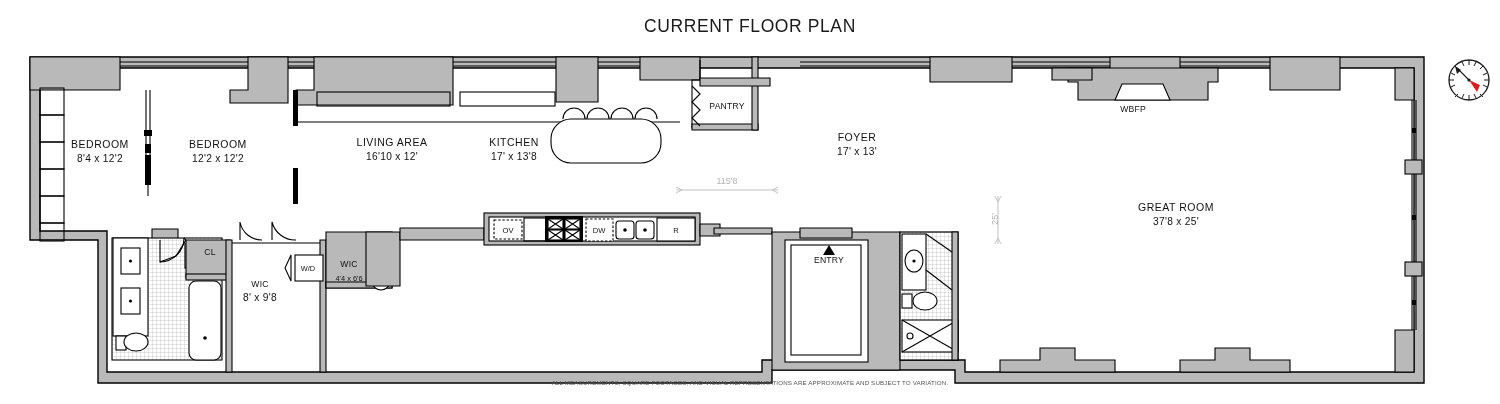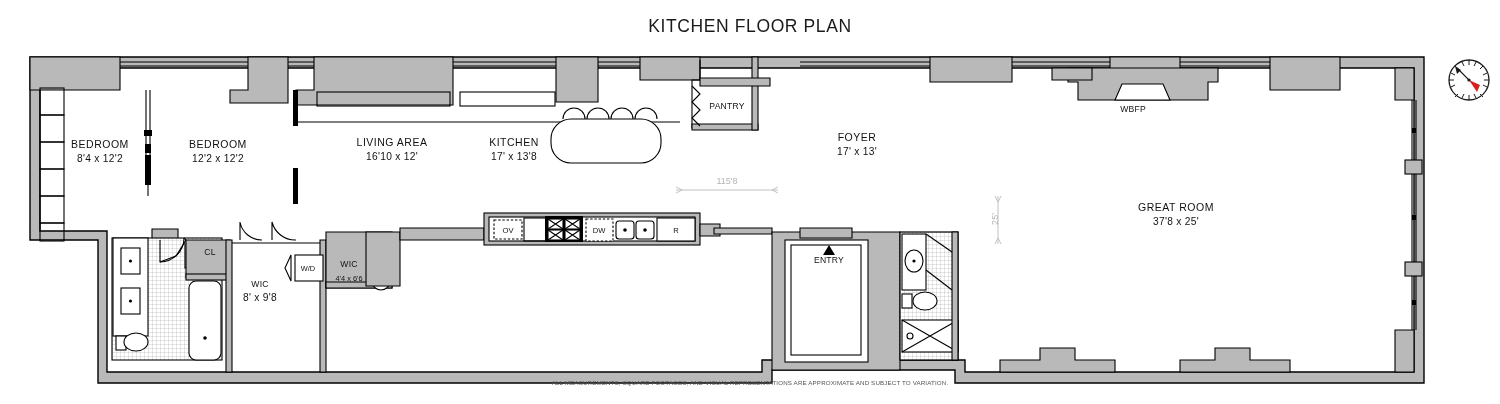--- a/index.html
+++ b/index.html
@@ -92,21 +92,21 @@
   .fix { fill: #ffffff; stroke: #000000; stroke-width: 1.1; }
   .fix-dash { fill: #ffffff; stroke: #000000; stroke-width: 1.1; stroke-dasharray: 2.4 1.8; }
   .blk { fill: #000000; }
   .dimline { stroke: #c2c2c2; stroke-width: 1; fill: none; }
 </style>
 </head>
 <body>
 
 <div id="plan-root">
 
-  <div id="plan-title">KITCHEN FLOOR PLAN</div>
+  <div id="plan-title">CURRENT FLOOR PLAN</div>
 
   <svg id="floor" width="1500" height="404" viewBox="0 0 1500 404">
 
     <defs>
       <pattern id="tile" width="4" height="4" patternUnits="userSpaceOnUse">
         <rect width="4" height="4" fill="#ffffff"></rect>
         <path d="M0 0 L4 0 M0 0 L0 4" stroke="#9a9a9a" stroke-width="0.5"></path>
       </pattern>
     </defs>
 

